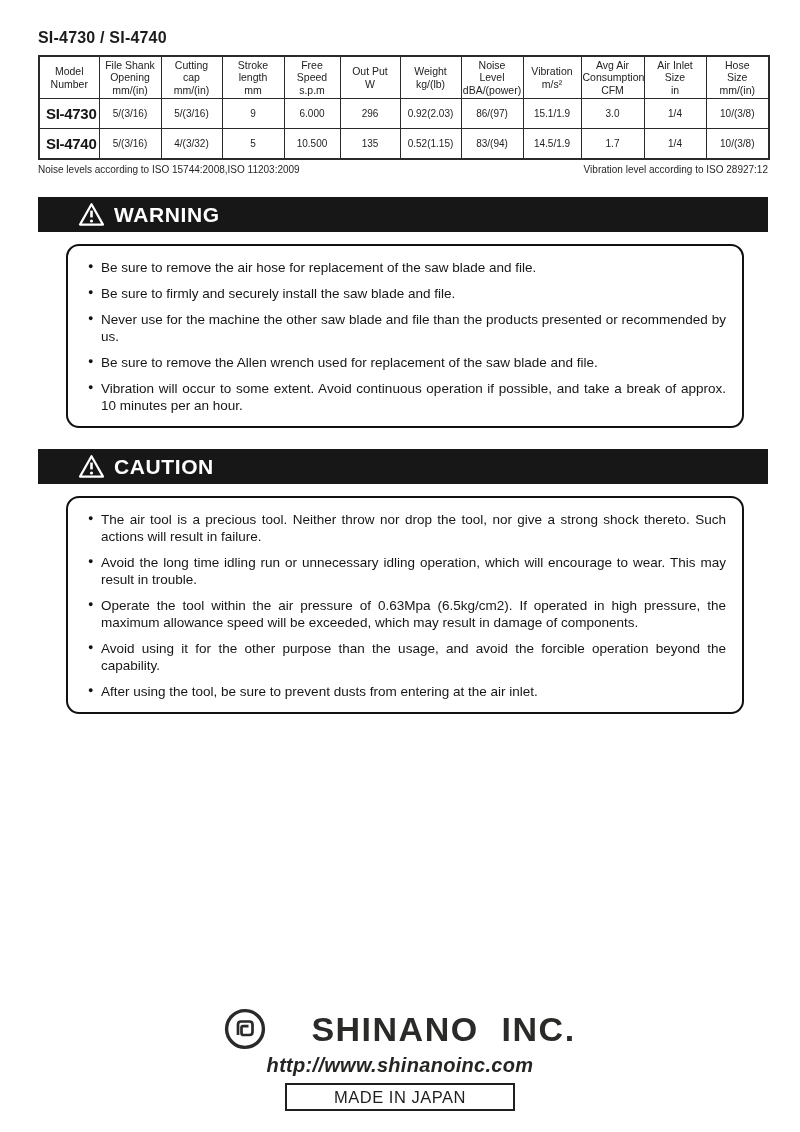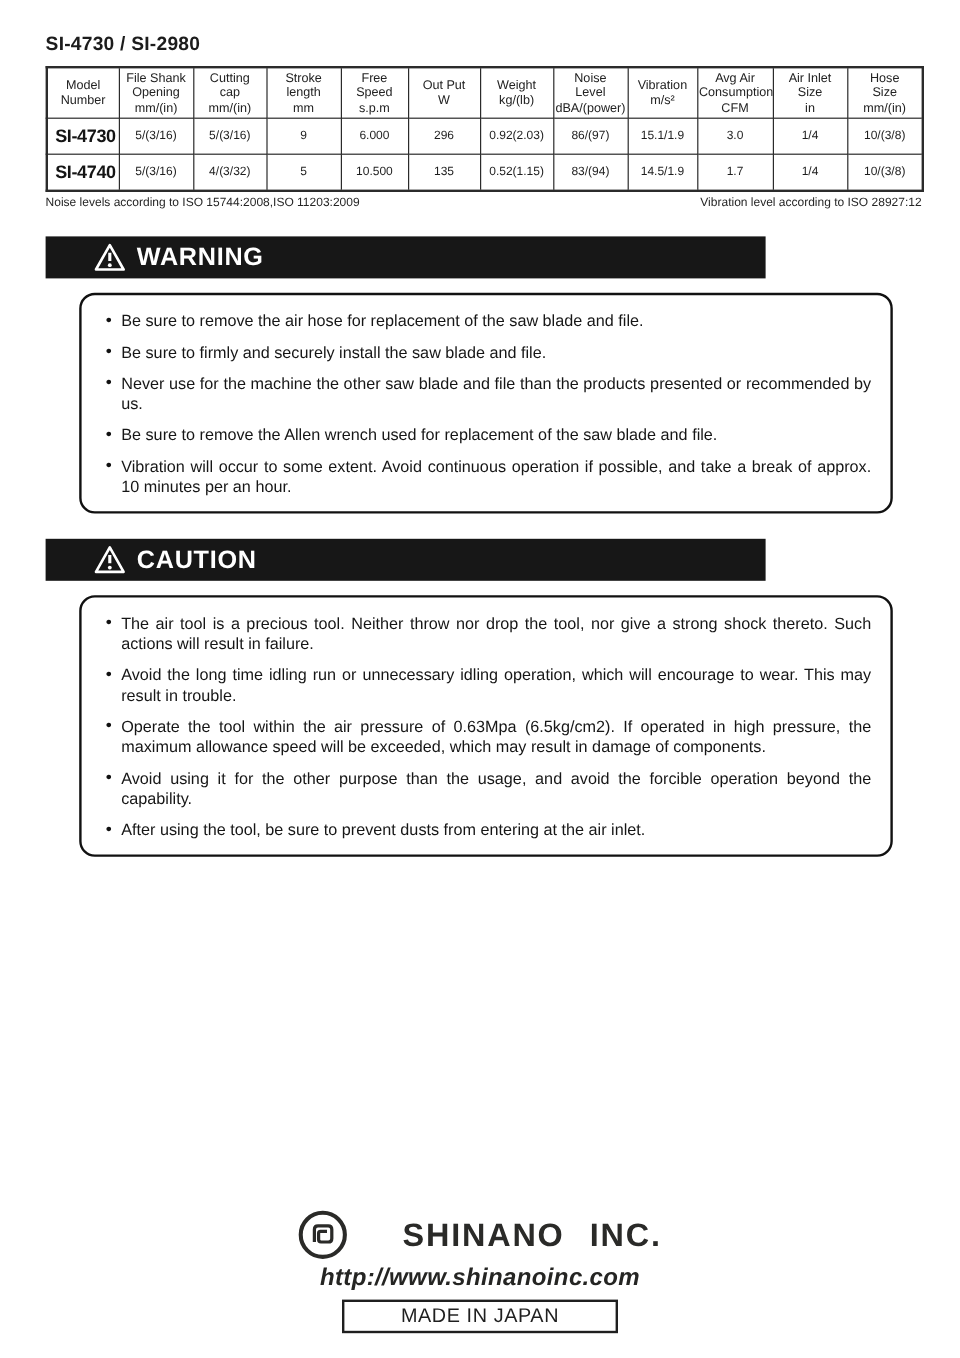--- a/index.html
+++ b/index.html
@@ -39,21 +39,21 @@
   }
 
   .table-notes {
     display: flex; justify-content: space-between; gap: 26px;
     font-size: 10px; color: #262626; margin-top: 4px; line-height: 12px;
   }
 
   
   .banner {
     height: 35px; background: #171717; display: flex; align-items: center;
-    padding-left: 40px; gap: 9px; box-sizing: border-box; width: 600px;
+    padding-left: 40px; gap: 9px; box-sizing: border-box; width: 730px;
   }
   .banner-warning { margin-top: 21px; }
   .banner-caution { margin-top: 21px; }
   .banner-label {
     color: #ffffff; font-weight: bold; font-size: 21px;
     letter-spacing: 0.6px; line-height: 1;
   }
   .tri-icon { display: block; }
 
   
@@ -75,39 +75,39 @@
     font-size: 13.5px; line-height: 17px; color: #161616;
   }
 
   
   .footer {
     position: absolute; top: 1008px; left: 0; width: 800px;
     display: flex; flex-direction: column; align-items: center;
   }
   .brand-row { display: flex; align-items: center; gap: 9px; }
   .company {
-    font-size: 27px; font-weight: bold; letter-spacing: 1.5px;
+    font-size: 34px; font-weight: bold; letter-spacing: 1.5px;
     word-spacing: 12px; color: #2a2a28; line-height: 1; margin-left: 36px;
   }
   .website {
     margin-top: 5px; font-size: 20px; font-weight: bold; font-style: italic;
     letter-spacing: 0.3px; color: #252523; line-height: 1;
   }
   .origin-box {
     margin-top: 8px; border: 2px solid #1f1f1f; width: 226px; height: 24px;
     line-height: 24px; text-align: center; font-size: 16.5px;
     letter-spacing: 0.5px; color: #1f1f1f; box-sizing: content-box;
   }
 </style>
 </head>
 <body>
 
 <div class="content">
 
-  <h1 class="doc-title">SI-4730 / SI-2980</h1>
+  <h1 class="doc-title">SI-4730 / SI-4740</h1>
 
   <table class="spec-table">
     <colgroup>
       <col style="width:60px">
         <col style="width:62px">
         <col style="width:61px">
       <col style="width:62px">
         <col style="width:56px">
         <col style="width:60px">
       <col style="width:61px">

